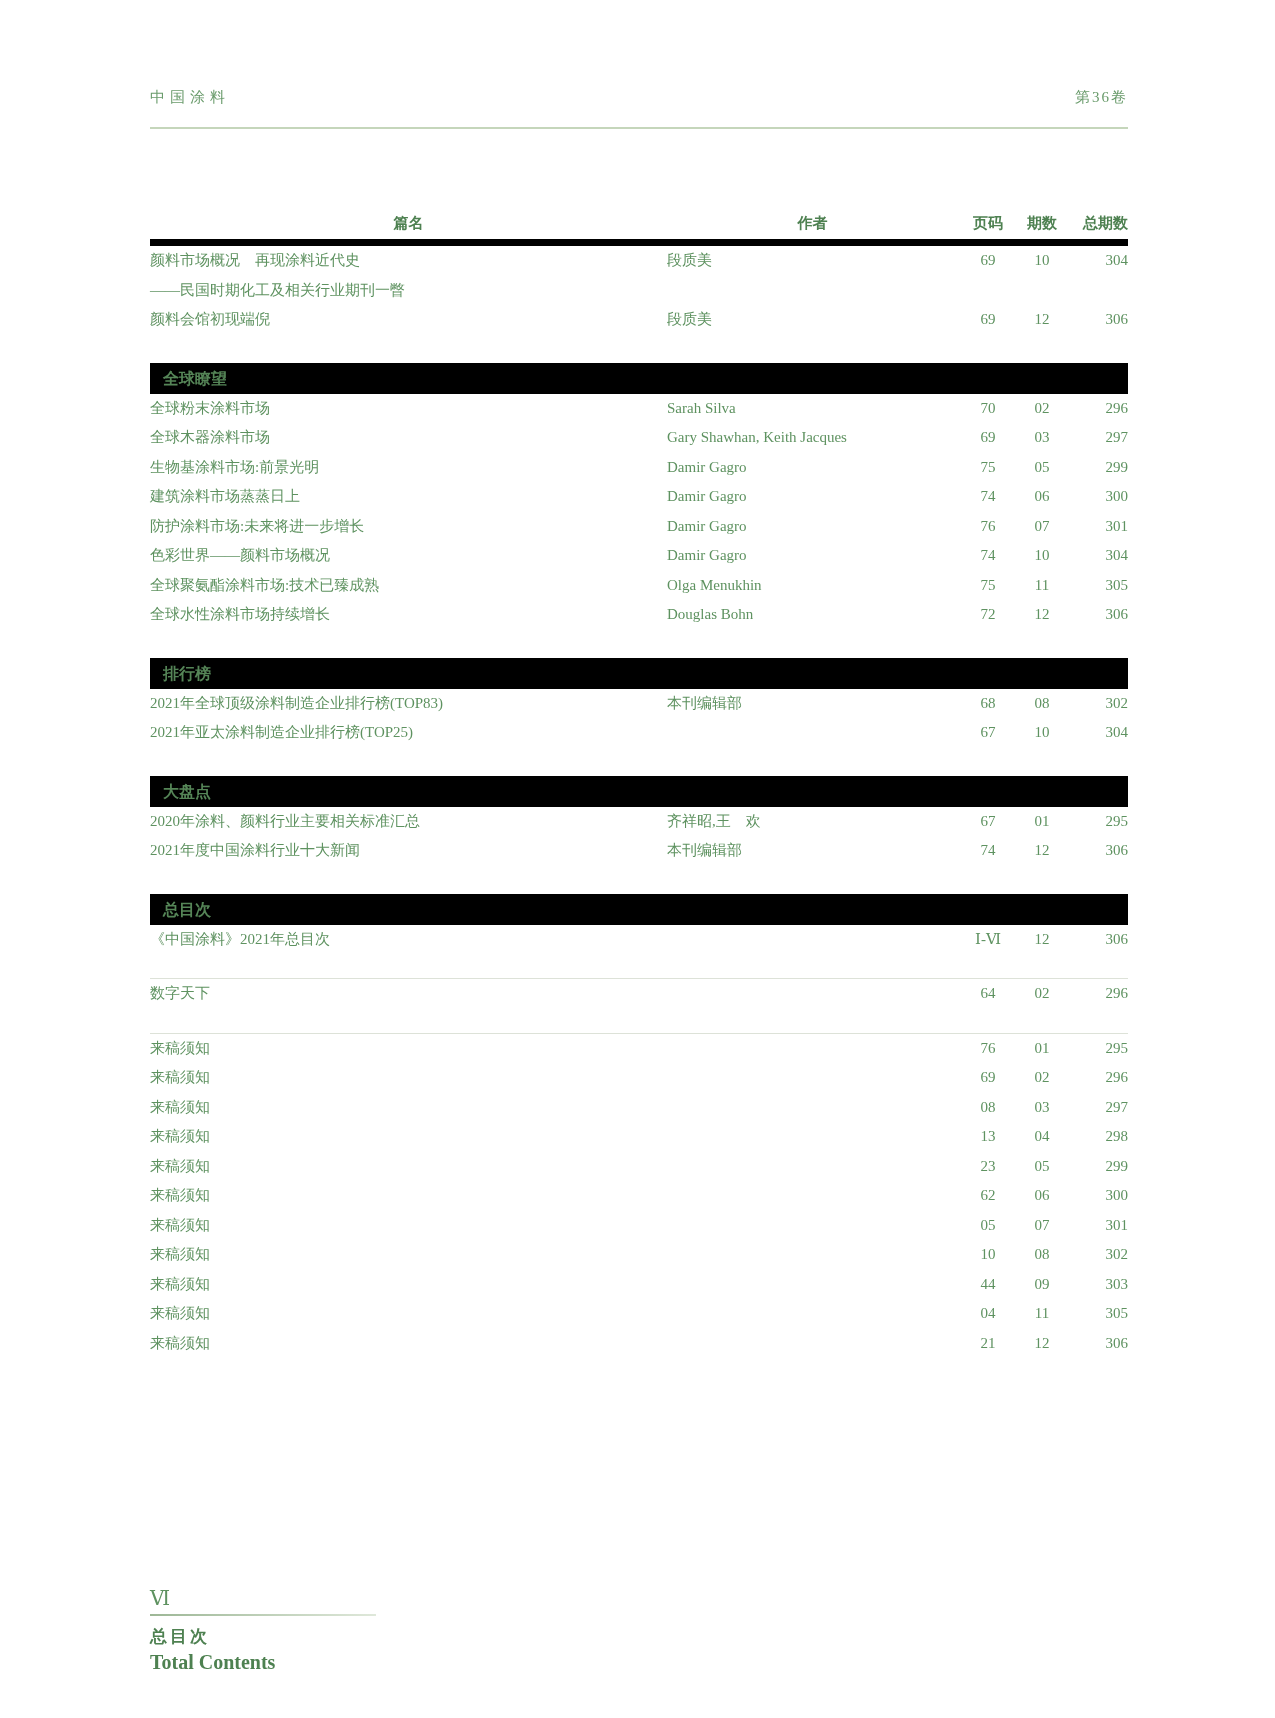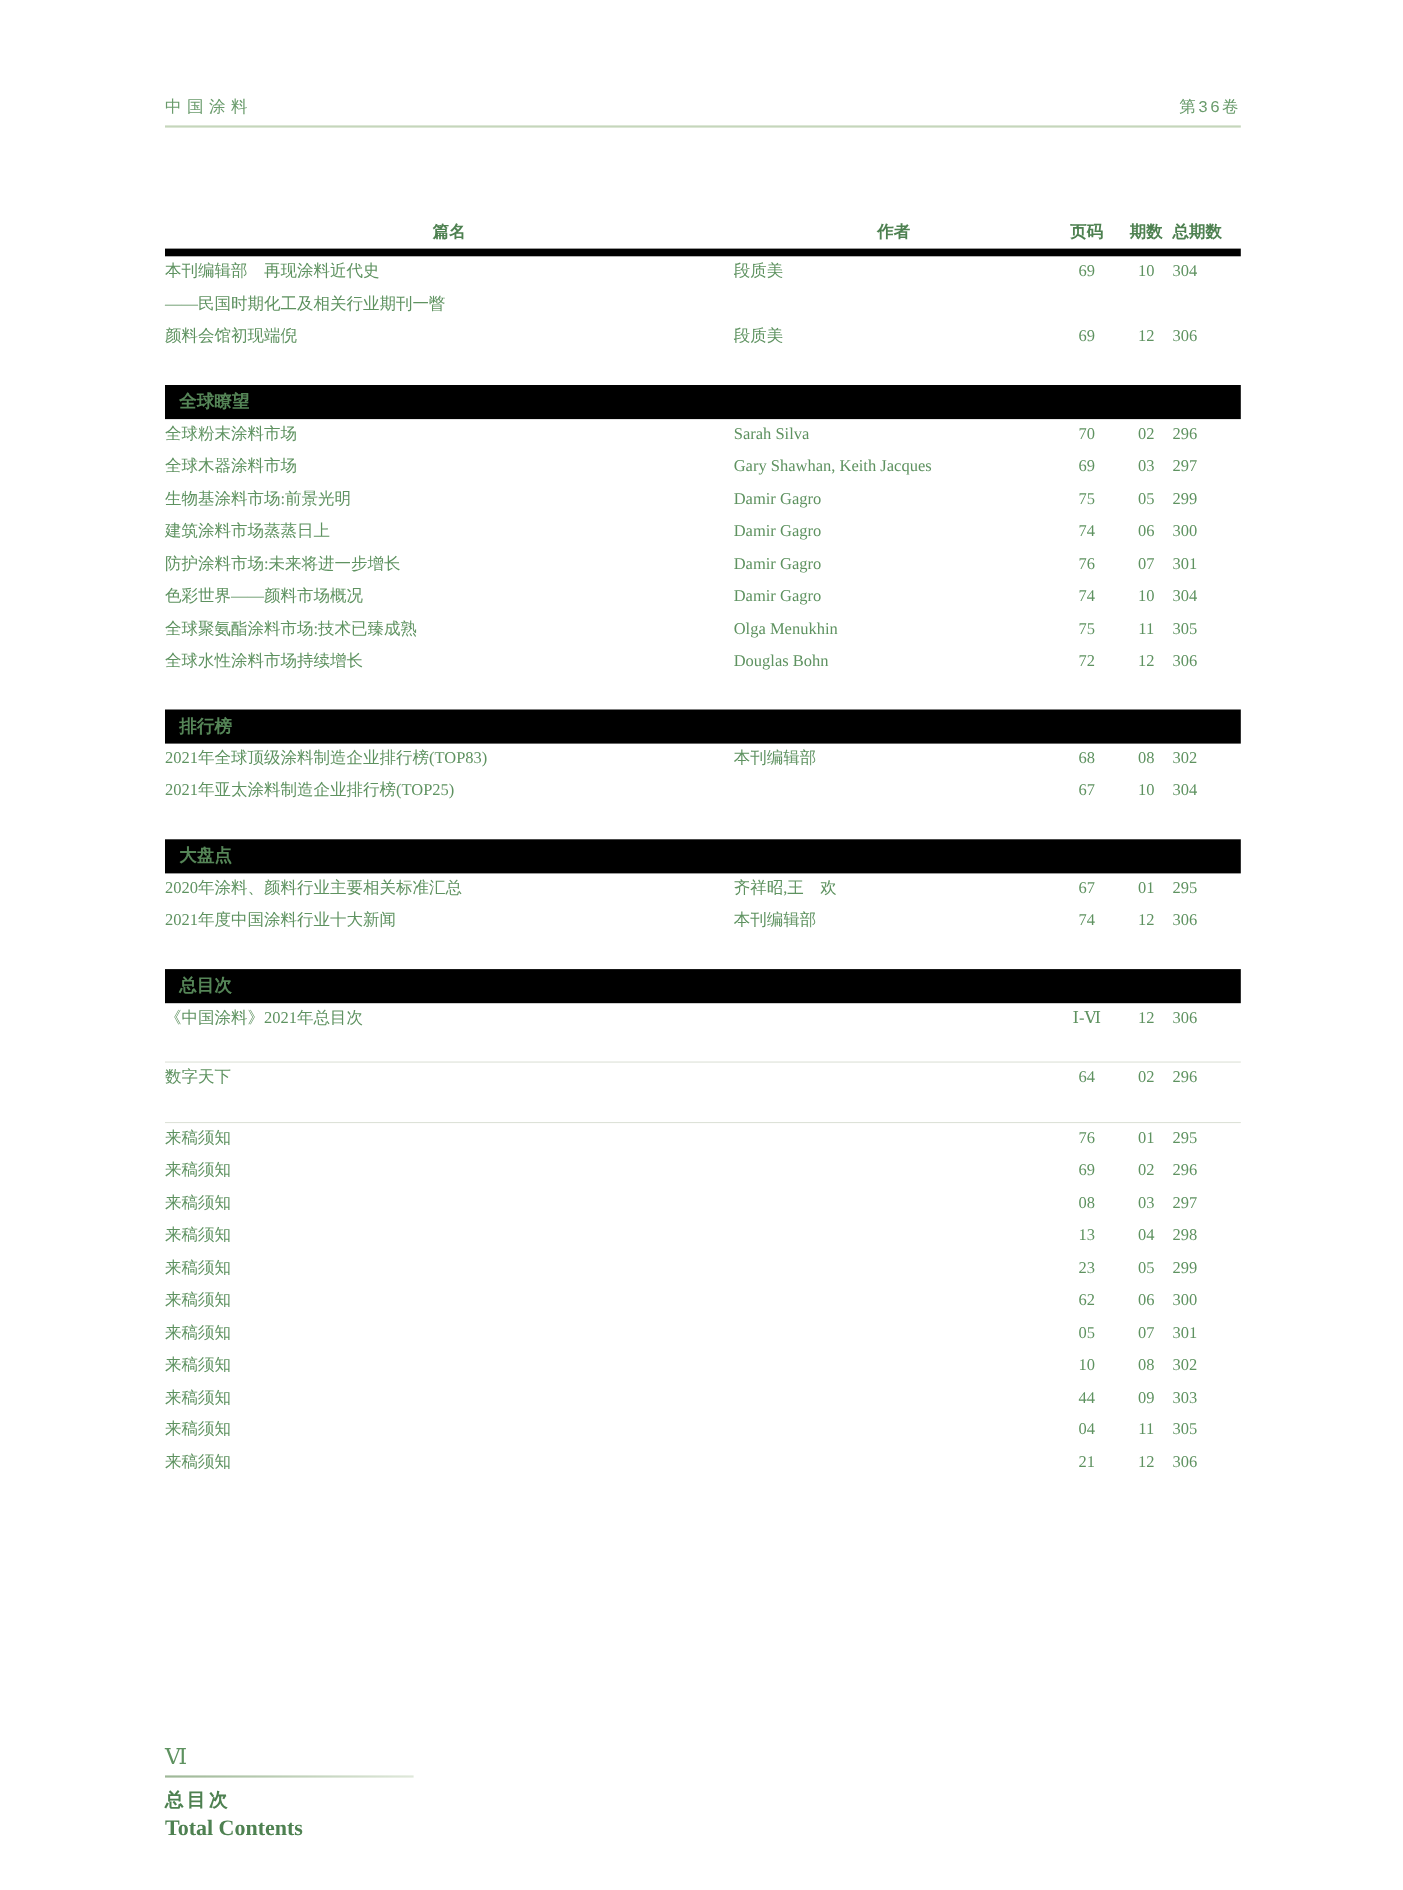--- a/index.html
+++ b/index.html
@@ -5,34 +5,34 @@
   html,body{margin:0;padding:0;}
   body{
     width:1275px;height:1718px;background:#ffffff;overflow:hidden;position:relative;
     font-family:"Liberation Serif","DejaVu Serif",serif;
     color:#5e9260;
   }
   .content{position:relative;margin-left:150px;width:978px;}
   
   .page-header{
     display:flex;justify-content:space-between;align-items:flex-end;
-    padding-top:88px;padding-bottom:7px;border-bottom:2px solid #c5d6bb;
-    font-family:Liberation Mono, monospace;
+    padding-top:88px;padding-bottom:20px;border-bottom:2px solid #c5d6bb;
+    font-family:Liberation Serif, serif;
     font-size:15px;color:#699b6b;
   }
   .page-header .journal{letter-spacing:5px;}
   .page-header .volume{letter-spacing:2px;}
   
   .table-header{display:flex;margin-top:78px;height:32px;align-items:center;
     border-bottom:7px solid #000000;font-weight:bold;font-size:15px;color:#4e8151;}
   .c-title{width:517px;}
   .c-author{width:291px;}
   .c-page{width:60px;text-align:center;}
   .c-issue{width:48px;text-align:center;}
-  .c-total{width:62px;text-align:left;}
+  .c-total{width:62px;text-align:right;}
   .table-header .c-title,.table-header .c-author{text-align:center;}
   
   .row{display:flex;align-items:flex-start;font-size:15px;}
   .row>div{line-height:29.5px;}
   .row .t2{line-height:29.5px;}
   .band{height:31px;line-height:31px;background:#000000;margin-top:28px;
     font-weight:bold;font-size:16px;color:#558557;padding-left:13px;box-sizing:border-box;}
   .divider{height:1px;background:#dde2d8;margin-top:24px;}
   .num{font-family:"Liberation Serif","DejaVu Serif",serif;}
   
@@ -58,21 +58,21 @@
     <div class="c-title">篇名</div>
     <div class="c-author">作者</div>
     <div class="c-page">页码</div>
     <div class="c-issue">期数</div>
     <div class="c-total">总期数</div>
   </div>
 
   <div id="toc">
       <div class="row">
     <div class="c-title">
-      <div class="t1">本刊编辑部　再现涂料近代史</div>
+      <div class="t1">颜料市场概况　再现涂料近代史</div>
       <div class="t2">——民国时期化工及相关行业期刊一瞥</div>
     </div>
     <div class="c-author">段质美</div>
     <div class="c-page num">69</div>
     <div class="c-issue num">10</div>
     <div class="c-total num">304</div>
   </div>
       <div class="row">
     <div class="c-title">
       <div class="t1">颜料会馆初现端倪</div>

